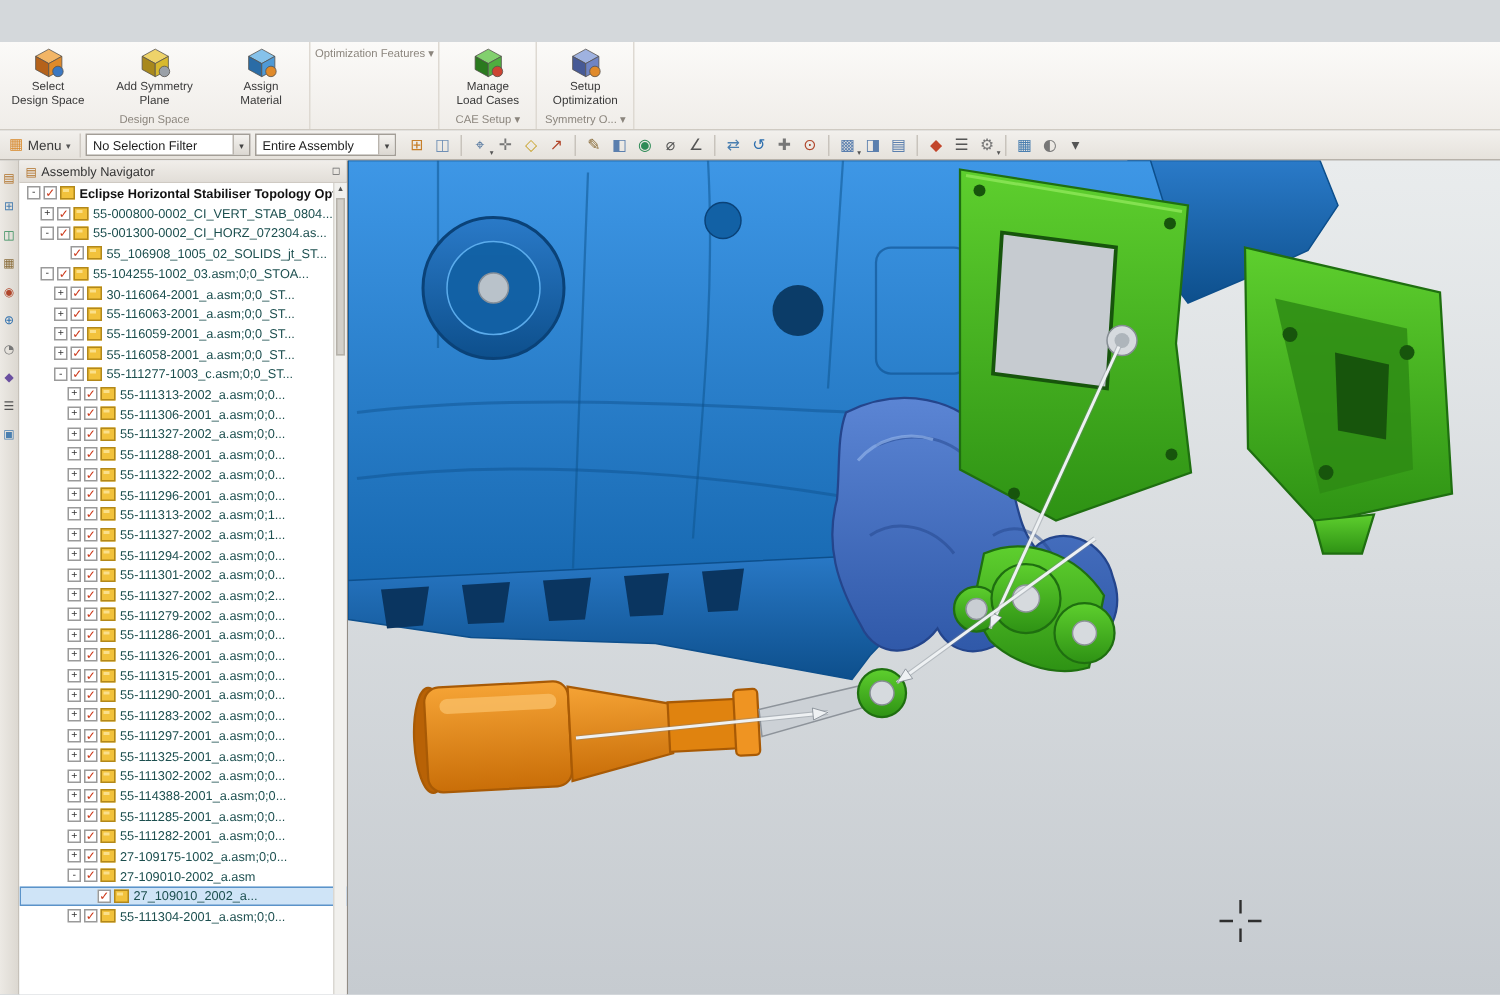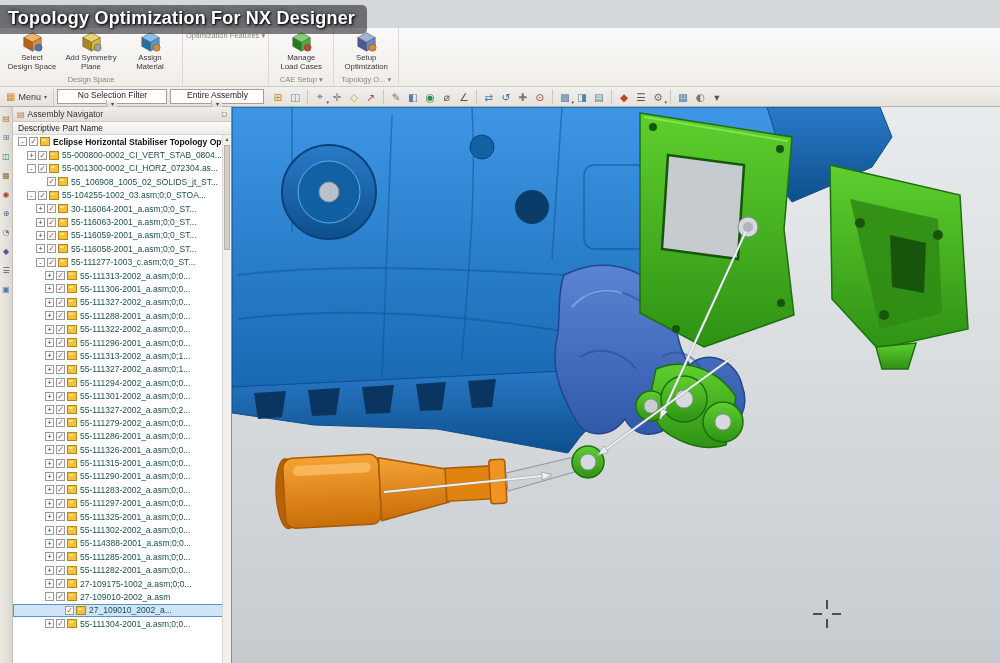--- a/index.html
+++ b/index.html
@@ -21,36 +21,36 @@
     display:flex; align-items:center; padding-left:332px; gap:2px; font-size:9.5px; }
   .menu-item { padding:1px 7px 2px; color:#3a3a3a; white-space:nowrap; }
   .menu-item.active { background:linear-gradient(#ddecf9,#c2ddf4); border:1px solid #7aa6cd;
     border-radius:2px; color:#173a5e; margin-left:14px; font-weight:bold; }
 
   
   .ribbon { position:absolute; top:28px; left:0; right:0; height:59px;
     background:linear-gradient(#fbfaf8,#f0edе9), #f3f1ee; background:linear-gradient(#fbfaf8,#f0ede9);
     border-bottom:1px solid #cfcac2; display:flex; }
   .ribbon-group { display:flex; flex-direction:column; border-right:1px solid #ded9d2; padding:2px 3px 0; }
-  .rg-buttons { display:flex; flex:1; align-items:flex-start; gap:1px; }
+  .rg-buttons { display:flex; flex:1; align-items:flex-start; gap:13px; }
   .rbtn { width:58px; display:flex; flex-direction:column; align-items:center;
     font-size:7.8px; color:#3a3a3a; text-align:center; padding-top:1px; line-height:9px; }
   .rbtn.wide { width:88px; }
   .rbtn svg { width:21px; height:21px; margin-bottom:1px; }
   .rg-label { font-size:7.5px; color:#8b857d; text-align:center; padding:1px 0 2px; line-height:9px; }
 
   
   .toolbar { position:absolute; top:87px; left:0; right:0; height:20px;
     background:linear-gradient(#f2f0ed,#e6e2dc); border-bottom:1px solid #b7b2aa;
     display:flex; align-items:center; gap:3px; padding-left:3px; font-size:9px; color:#3a3a3a; }
   .tb-menu { display:flex; align-items:center; gap:3px; padding:0 6px 0 3px; border-right:1px solid #cfcac3; height:16px; }
   .tb-menu .mi { color:#d8882a; font-size:10px; font-family:"DejaVu Sans",sans-serif; }
   .tb-menu .caret { font-size:6px; color:#555; }
   .combo { background:#fff; border:1px solid #a39e97; height:15px; display:flex; align-items:center;
-    font-size:8.5px; color:#222;flex-direction:column; }
+    font-size:8.5px; color:#222; }
   .combo .cv { padding:0 3px 0 4px; white-space:nowrap; flex:1; }
   .combo .cbtn { width:11px; height:100%; border-left:1px solid #b9b4ad;
     background:linear-gradient(#f4f2ef,#dcd8d2); display:flex; align-items:center; justify-content:center;
     font-size:6px; color:#444; }
   .combo.filter { width:110px; }
   .combo.scope { width:94px; }
   .tb-icons { display:flex; align-items:center; gap:1px; margin-left:3px; }
   .tb-icon { width:16px; height:16px; display:flex; align-items:center; justify-content:center;
     font-size:10.5px; font-family:"DejaVu Sans",sans-serif; position:relative; }
   .tb-icon .dd { position:absolute; right:-1px; bottom:0; font-size:5px; color:#555; }
@@ -172,21 +172,21 @@
             <svg viewBox="0 0 24 24">
               <polygon points="12,2 22,7.5 12,13 2,7.5" fill="#9fb2e0" stroke="#55524e" stroke-width="0.6"></polygon>
               <polygon points="2,7.5 12,13 12,23 2,17.5" fill="#475a96" stroke="#55524e" stroke-width="0.6"></polygon>
               <polygon points="22,7.5 12,13 12,23 22,17.5" fill="#6f84c4" stroke="#55524e" stroke-width="0.6"></polygon>
               <circle cx="19" cy="19" r="4" fill="#e08a2a" stroke="#55524e" stroke-width="0.6"></circle>
             </svg>
             <span class="rbtn-l1">Setup</span>
             <span class="rbtn-l2">Optimization</span>
           </div>
         </div>
-        <div class="rg-label">Topology O... ▾</div>
+        <div class="rg-label">Symmetry O... ▾</div>
       </div>
     </div>
 
   <div class="toolbar">
     <span class="tb-menu">
       <span class="mi">▦</span>
       <span>Menu</span>
       <span class="caret">▾</span>
     </span>
     <span class="combo filter">
@@ -244,21 +244,20 @@
       <span class="rb-icon" style="color: rgb(74, 127, 176);">▣</span>
     </div>
 
   <div class="navigator">
     <div class="nav-header">
       <span class="hicon">▤</span>
       <span>Assembly Navigator</span>
       <span class="spacer"></span>
       <span class="hbtn">◻</span>
     </div>
-    <div class="nav-colhead">Descriptive Part Name</div>
     <div class="tree">
       <div id="treeRows">
           <div class="trow bold">
             <span class="pad" style="width: 3px;"></span>
             <span class="exp">-</span>
             <span class="chk">✓</span>
             <span class="picon"></span>
             <span class="tlabel">Eclipse Horizontal Stabiliser Topology Opt</span>
           </div>
           <div class="trow">
@@ -643,15 +642,14 @@
 
       <g stroke="#2e2e2e" stroke-width="1.6">
         <line x1="581" y1="507" x2="590" y2="507"></line>
         <line x1="600" y1="507" x2="609" y2="507"></line>
         <line x1="595" y1="493" x2="595" y2="502"></line>
         <line x1="595" y1="512" x2="595" y2="521"></line>
       </g>
     </svg>
   </div>
 
-  <div class="overlay-title">Topology Optimization For NX Designer</div>
 
 </div>
 
 </body></html>

